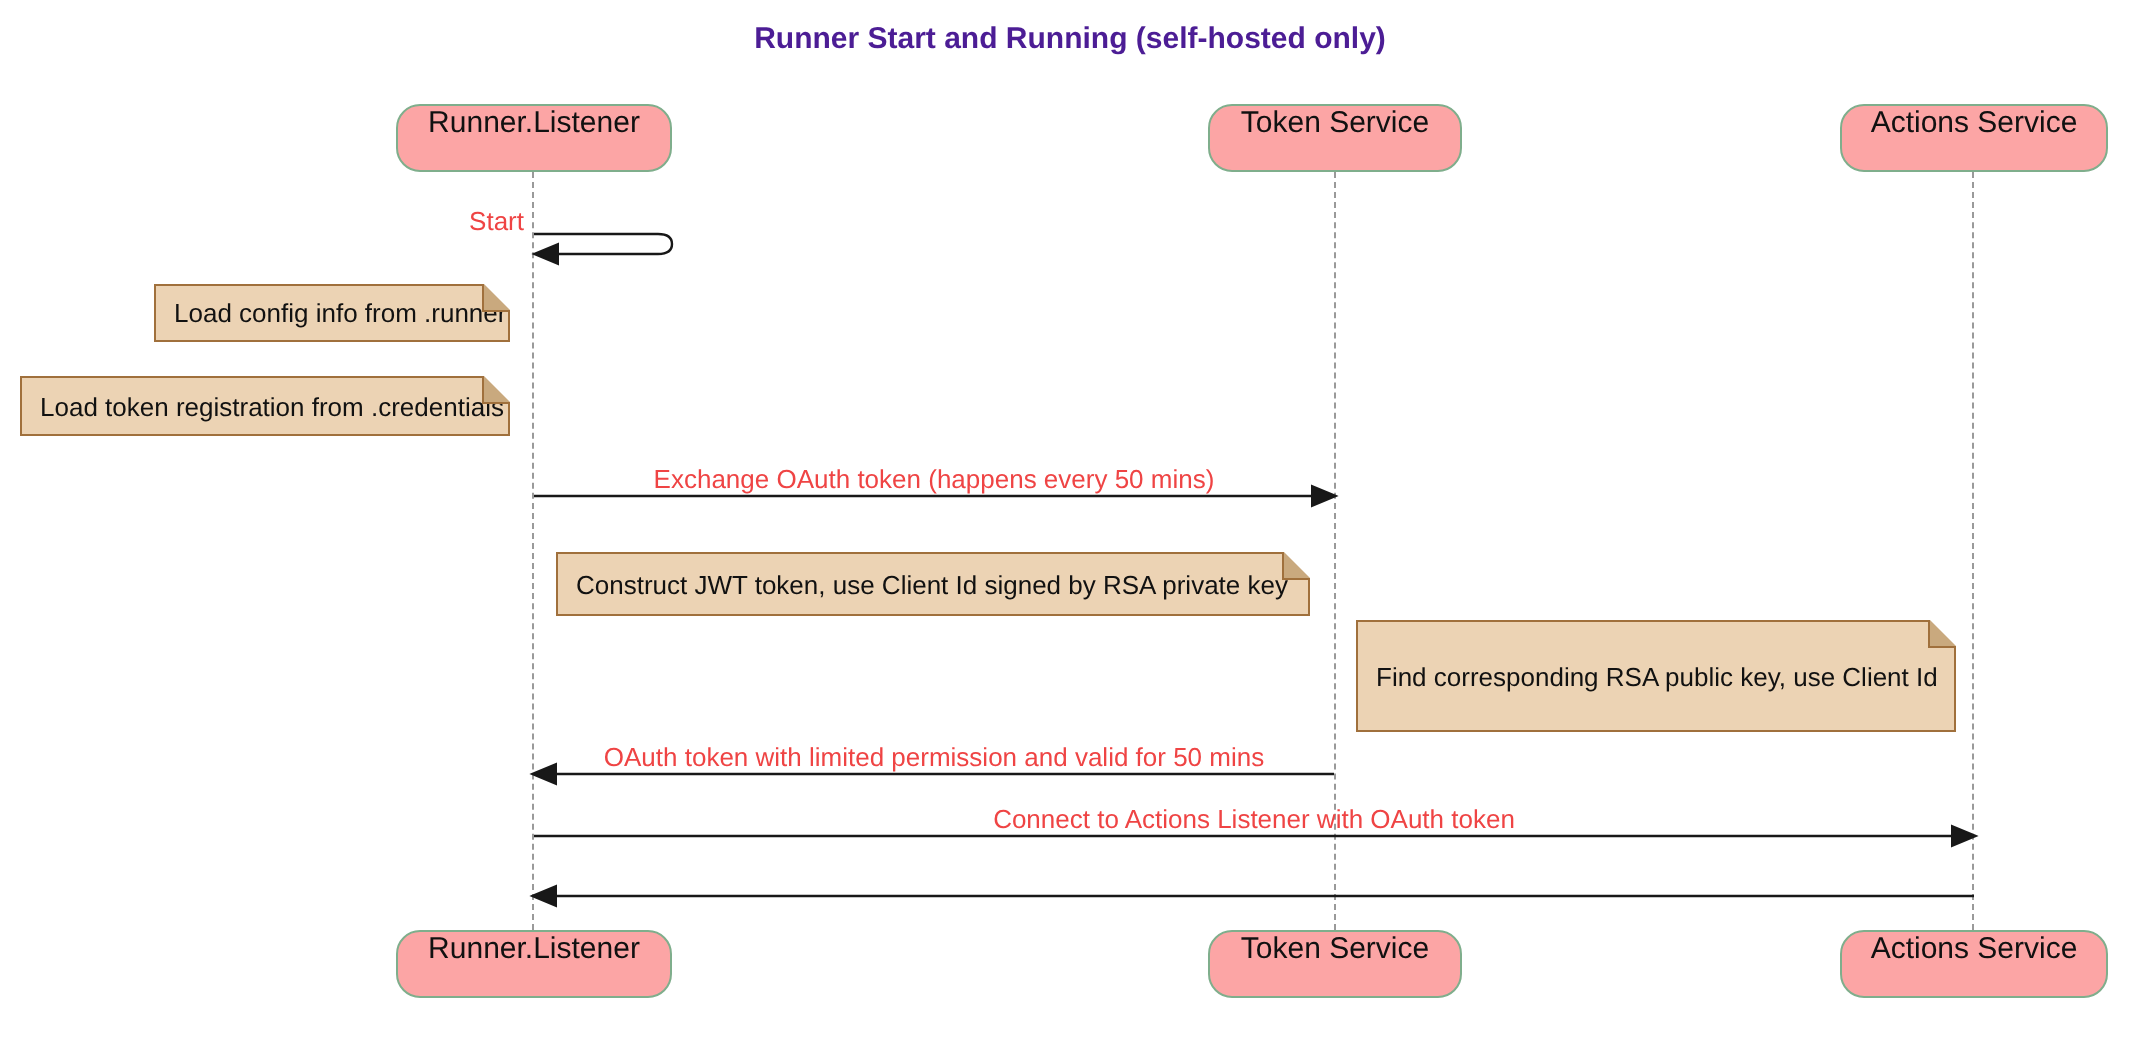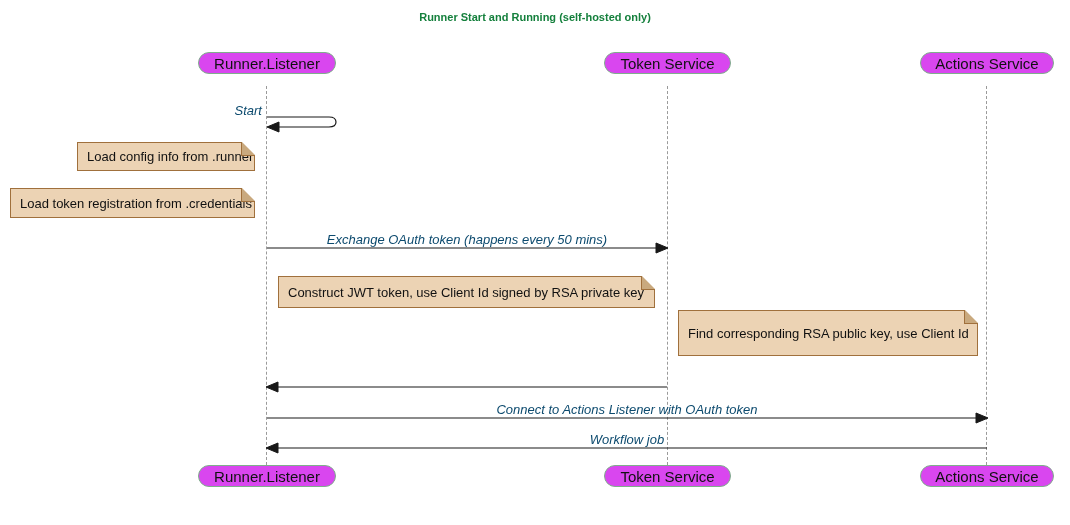--- a/index.html
+++ b/index.html
@@ -14,40 +14,39 @@
     height: 525px;
     background: #ffffff;
     overflow: hidden;
   }
   .title {
     position: absolute;
     top: 11px;
     left: 0;
     width: 100%;
     text-align: center;
-    font-size: 11px;
+    font-size: 15px;
     font-weight: bold;
-    color: #15803d;
+    color: #4c1d95;
   }
   .lifeline {
     position: absolute;
     width: 0;
     border-left: 1px dashed #9a9a9a;
     top: 86px;
     height: 379px;
   }
   .participant {
     position: absolute;
-    height: 22px;
-    background: #d946ef;
+    height: 34px;
+    background: #fca5a5;
     border: 1px solid #7fae8c;
     border-radius: 12px;
     box-sizing: border-box;
     display: flex;
-    align-items: center;
     justify-content: center;
     font-size: 15px;
     color: #111111;
   }
   .note {
     position: absolute;
     background: #ecd3b4;
     border: 1px solid #a0703c;
     box-sizing: border-box;
     display: flex;
@@ -67,24 +66,23 @@
     width: 0;
     height: 0;
     border-style: solid;
     border-width: 0 13px 13px 0;
     border-color: #ffffff #ffffff #c9a97e #c9a97e;
     box-shadow: -1px 1px 0 #a0703c;
   }
   .msg-label {
     position: absolute;
     font-size: 13px;
-    color: #0c4a6e;
+    color: #ef4444;
     text-align: center;
     white-space: nowrap;
-    font-style: italic;
   }
   .msg-label.right-align { text-align: right; }
   #arrow-layer {
     position: absolute;
     left: 0;
     top: 0;
     pointer-events: none;
   }
   #arrow-layer path, #arrow-layer line {
     stroke: #181818;
@@ -122,33 +120,33 @@
   </div>
   <div class="participant" style="left:604px; top:465px; width:127px;">
     <span>Token Service</span>
   </div>
   <div class="participant" style="left:920px; top:465px; width:134px;">
     <span>Actions Service</span>
   </div>
 
   <div class="msg-label right-align" style="left:150px; top:103px; width:112px;">Start</div>
   <div class="msg-label" style="left:267px; top:232px; width:400px;">Exchange OAuth token (happens every 50 mins)</div>
+  <div class="msg-label" style="left:267px; top:371px; width:400px;">OAuth token with limited permission and valid for 50 mins</div>
   <div class="msg-label" style="left:267px; top:402px; width:720px;">Connect to Actions Listener with OAuth token</div>
-  <div class="msg-label" style="left:267px; top:432px; width:720px;">Workflow job</div>
 
   <div class="note" style="left:77px; top:142px; width:178px; height:29px;">
     <div>Load config info from .runner</div>
   </div>
   <div class="note" style="left:10px; top:188px; width:245px; height:30px;">
     <div>Load token registration from .credentials</div>
   </div>
   <div class="note" style="left:278px; top:276px; width:377px; height:32px;">
     <div>Construct JWT token, use Client Id signed by RSA private key</div>
   </div>
-  <div class="note" style="left:678px; top:310px; width:300px; height:46px;">
+  <div class="note" style="left:678px; top:310px; width:300px; height:56px;">
     <div>Find corresponding RSA public key, use Client Id</div>
   </div>
 
   <svg id="arrow-layer" width="1070" height="525">
     <g>
       <path d="M 267 117 L 329 117 Q 336 117 336 122 Q 336 127 329 127 L 279 127"></path>
       <polygon points="267,127 279,122 279,132"></polygon>
     </g>
     <g>
       <line x1="267" y1="248" x2="657" y2="248"></line>

